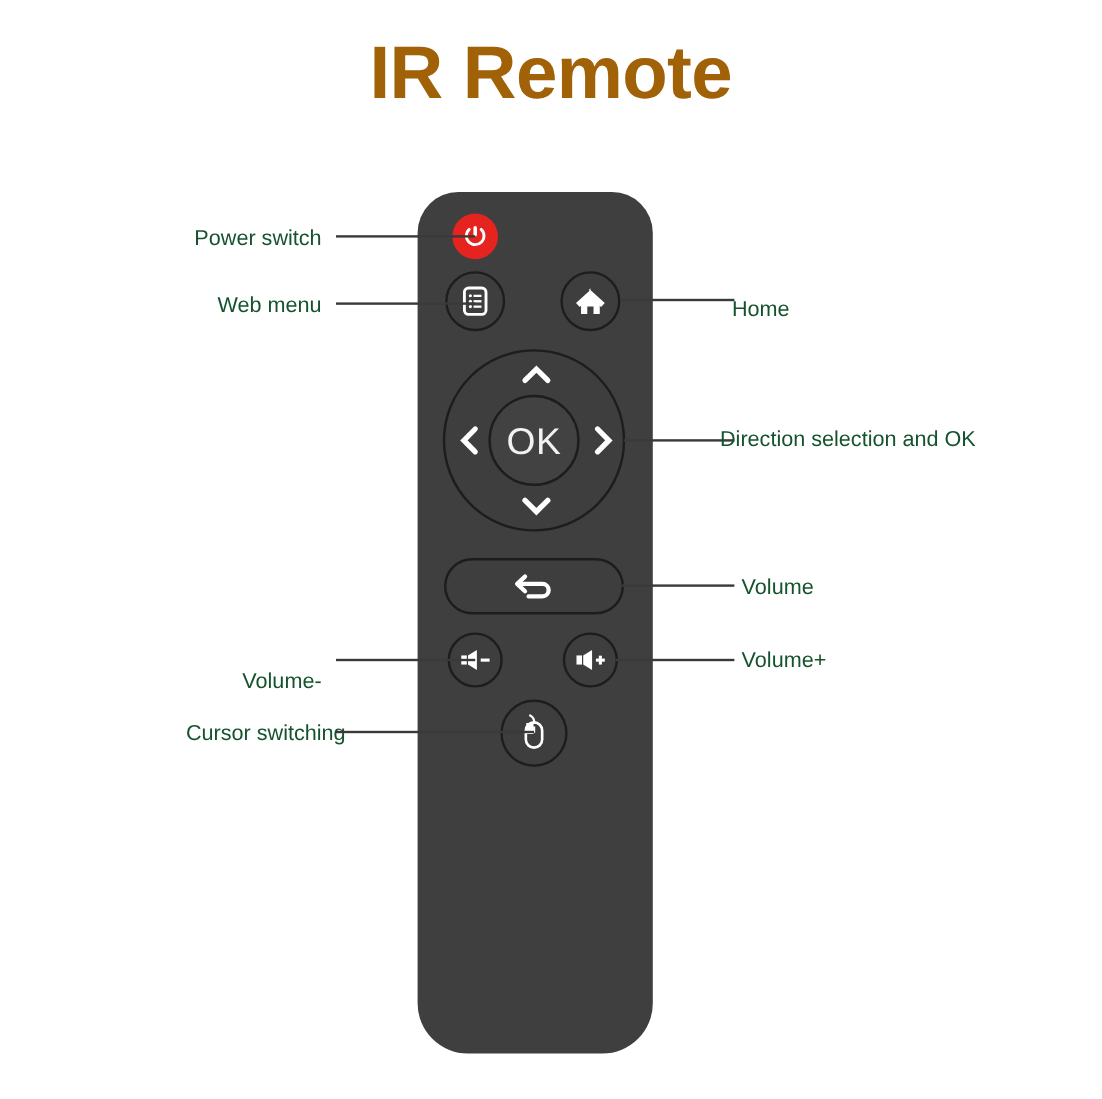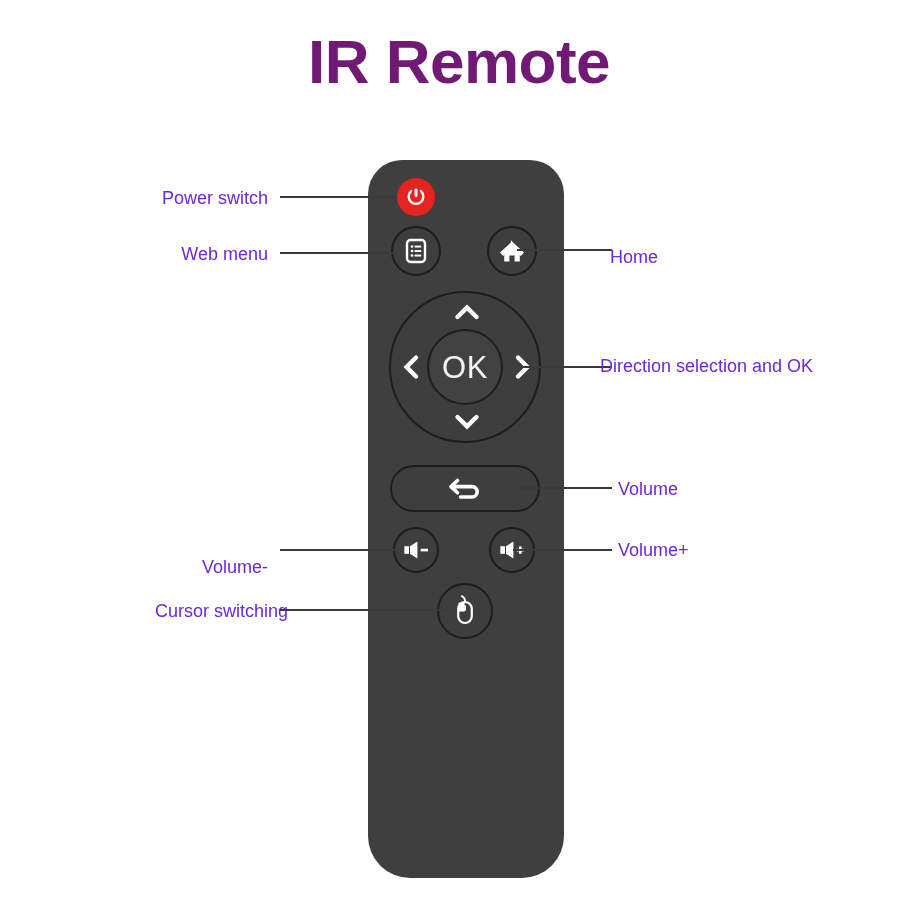--- a/index.html
+++ b/index.html
@@ -19,34 +19,33 @@
   
   #page-title {
     position: absolute;
     left: 0;
     top: 28px;
     width: 918px;
     text-align: center;
     font-size: 62px;
     font-weight: bold;
     letter-spacing: -0.5px;
-    color: #701a75;
+    color: #a16207;
     line-height: 1.1;
   }
 
   
   #remote-body {
     position: absolute;
     left: 348px;
     top: 160px;
     width: 196px;
     height: 718px;
     background: #403f3f;
     border-radius: 34px 34px 42px 42px;
-    margin-left: 20px;
   }
 
   
   .btn {
     position: absolute;
     box-sizing: border-box;
     display: flex;
     align-items: center;
     justify-content: center;
   }
@@ -157,21 +156,21 @@
     left: 417px;
     top: 583px;
     width: 56px;
     height: 56px;
   }
 
   
   .callout-label {
     position: absolute;
     font-size: 18px;
-    color: #6d28d9;
+    color: #14532d;
     white-space: nowrap;
     line-height: 1;
   }
   .callout-label.right-aligned {
     text-align: right;
   }
   .leader-line {
     position: absolute;
     height: 2px;
     background: #3a3a3a;

